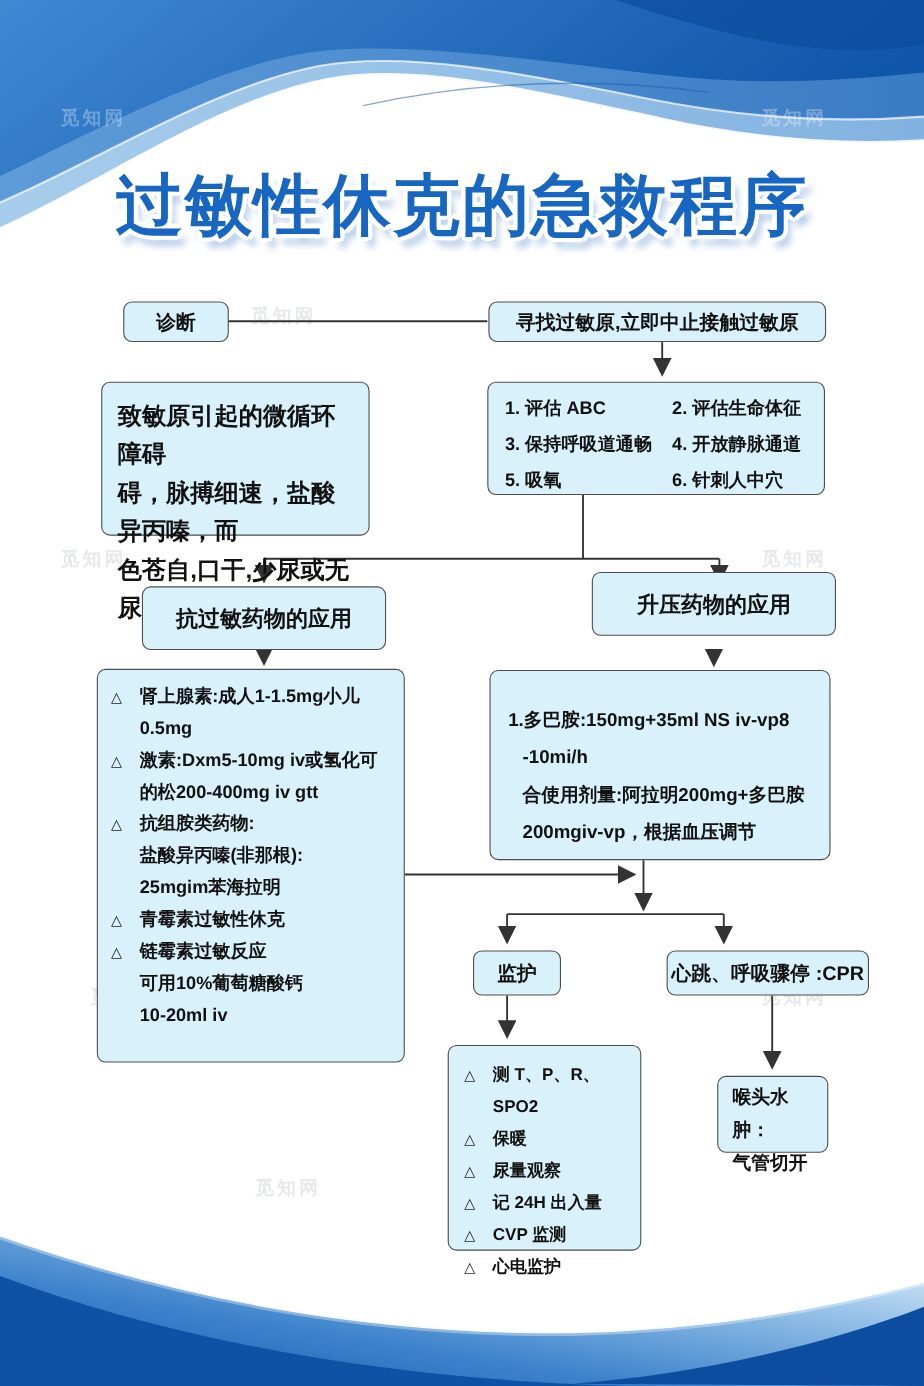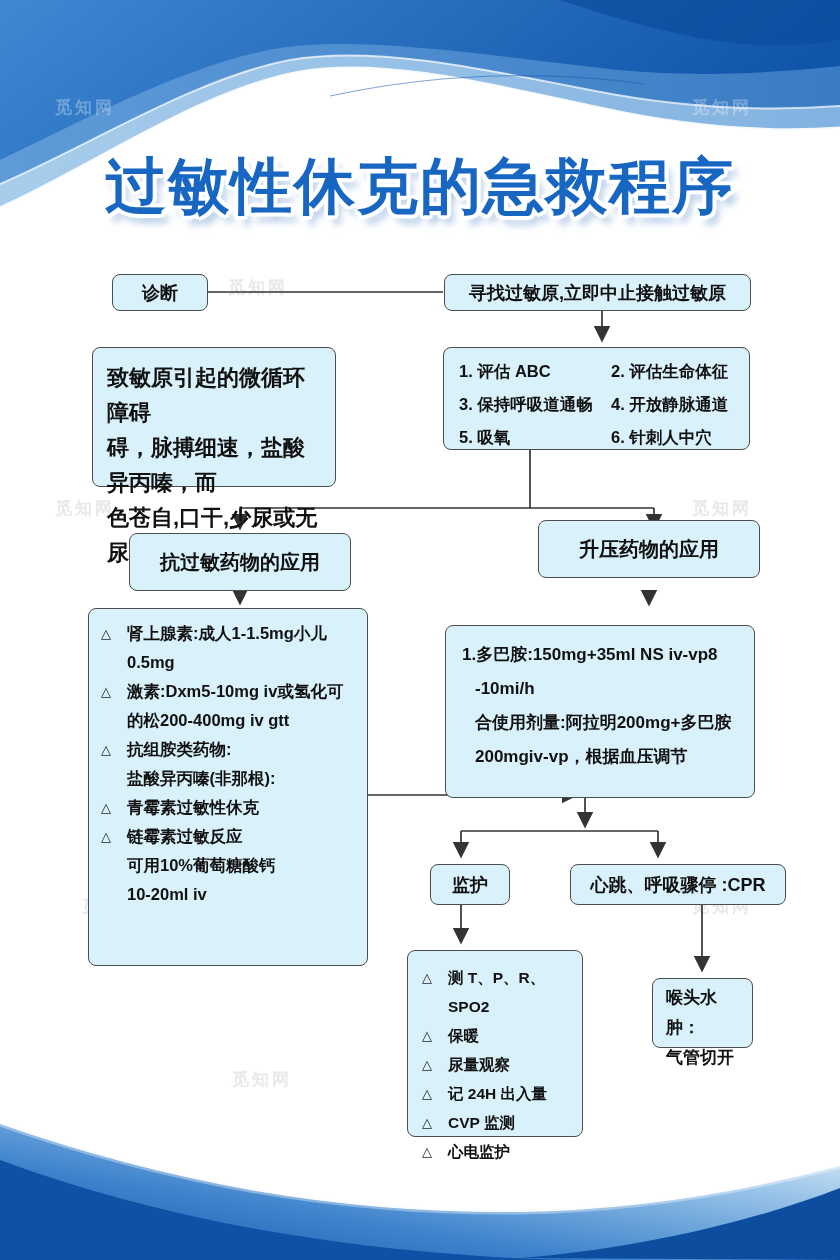--- a/index.html
+++ b/index.html
@@ -37,21 +37,21 @@
   .center{display:flex;align-items:center;justify-content:center;text-align:center;}
   .fs17{font-size:18px;margin-left:20px;}
   .fs18{font-size:20px;font-family:Liberation Mono, monospace;}
   .txtlines{padding:12px 10px 0 14px;font-size:22px;line-height:35px;}
   .assess{display:grid;grid-template-columns:152px 1fr;padding:7px 4px 0 15px;
           font-size:16.5px;line-height:33px;}
   .detail{padding:10px 6px 0 12px;font-size:16.5px;line-height:29px;}
   .detail .ln{display:flex;}
   .detail .mk{flex:0 0 26px;font-size:13px;color:#222;}
   .detail .tx{flex:1;}
-  .pressor-detail{padding:12px 6px 0 16px;font-size:17px;line-height:34px;margin-top:16px;}
+  .pressor-detail{padding:28px 6px 0 16px;font-size:17px;line-height:34px;}
   .pressor-detail .ind{padding-left:13px;}
   .mon{padding:12px 4px 0 14px;font-size:15.5px;line-height:29px;}
   .lary{padding:4px 4px 0 13px;font-size:17px;line-height:30px;}
   
   #connectors{position:absolute;top:0;left:0;pointer-events:none;}
 </style>
 </head>
 <body>
 
 <svg id="wave-top" class="wave" width="840" height="360" viewBox="0 0 840 360">
@@ -174,20 +174,21 @@
   <div class="ln">
       <span class="mk">△</span>
       <span class="tx">抗组胺类药物:</span>
     </div>
   <div class="ln">
       <span class="mk"></span>
       <span class="tx">盐酸异丙嗪(非那根):</span>
     </div>
   <div class="ln">
       <span class="mk"></span>
+      <span class="tx">25mgim苯海拉明</span>
     </div>
   <div class="ln">
       <span class="mk">△</span>
       <span class="tx">青霉素过敏性休克</span>
     </div>
   <div class="ln">
       <span class="mk"></span>
     </div>
   <div class="ln">
       <span class="mk">△</span>
@@ -205,21 +206,21 @@
 
 <div class="fbox pressor-detail" style="left:445px;top:609px;width:310px;height:173px;">
   <div>1.多巴胺:150mg+35ml NS iv-vp8</div>
   <div class="ind">-10mi/h</div>
   <div class="ind">合使用剂量:阿拉明200mg+多巴胺</div>
   <div class="ind">200mgiv-vp，根据血压调节</div>
 </div>
 
 <div class="fbox center fs17" style="left:410px;top:864px;width:80px;height:41px;">监护</div>
 
-<div class="fbox center fs17" style="left:550px;top:864px;width:216px;height:41px;">心跳、呼吸骤停 :CPR</div>
+<div class="fbox center fs17" style="left:586px;top:864px;width:184px;height:41px;">心跳、呼吸骤停 :CPR</div>
 
 <div class="fbox detail mon" style="left:407px;top:950px;width:176px;height:187px;">
   <div class="ln">
       <span class="mk">△</span>
       <span class="tx">测 T、P、R、SPO2</span>
     </div>
   <div class="ln">
       <span class="mk">△</span>
       <span class="tx">保暖</span>
     </div>

